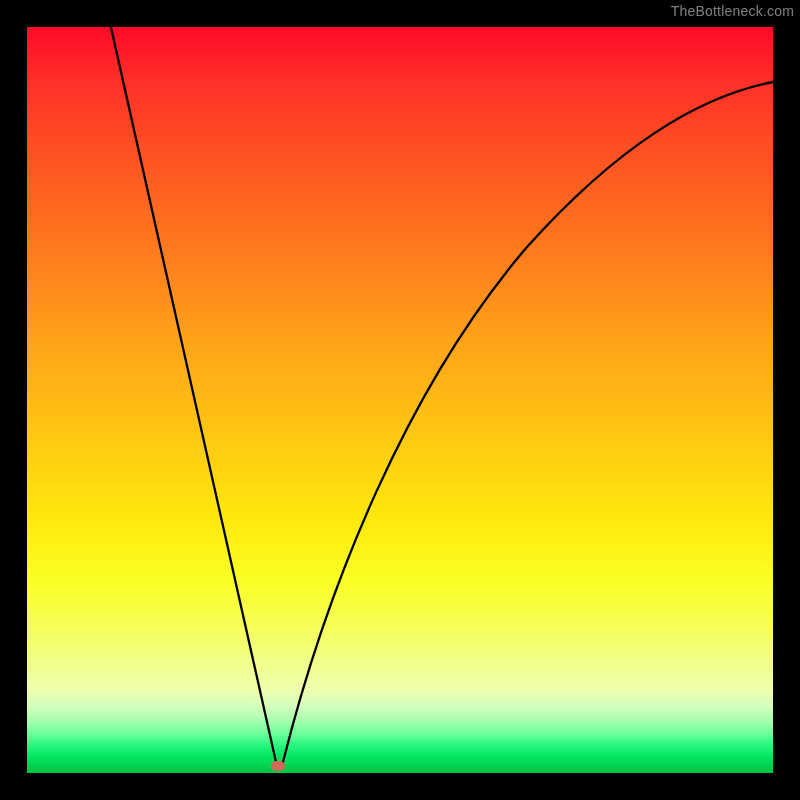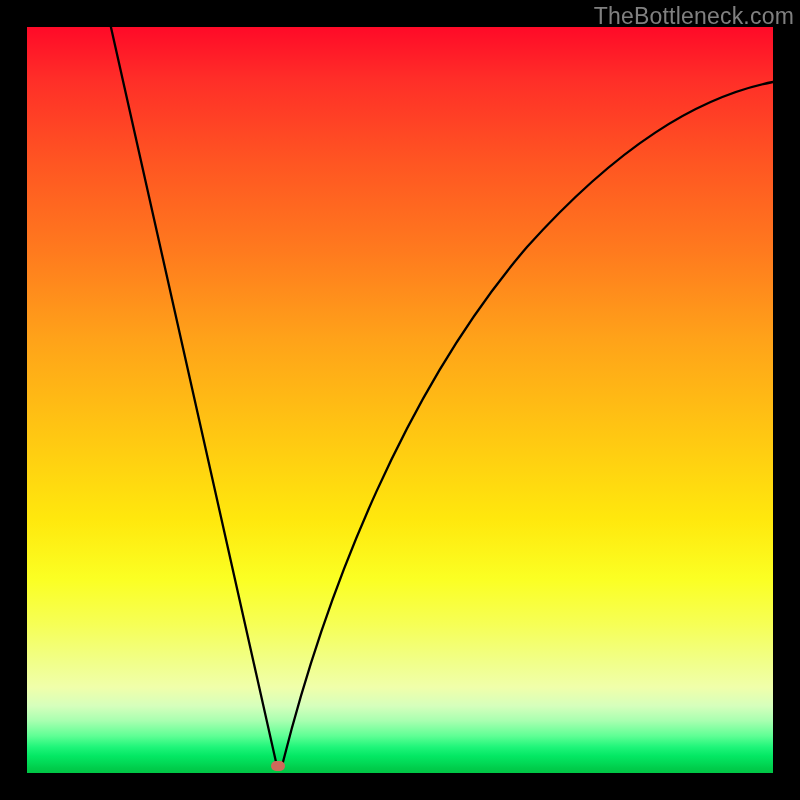--- a/index.html
+++ b/index.html
@@ -45,21 +45,21 @@
       #02da57 98.6%,
       #00cc4a 99.4%,
       #00c545 100%
     );
   }
   .watermark {
     position: absolute;
     top: 3px;
     right: 6px;
     color: #808080;
-    font-size: 23px;
+    font-size: 14px;
     font-weight: 400;
     letter-spacing: 0.2px;
   }
   svg.curve {
     position: absolute;
     left: 27px;
     top: 27px;
     width: 746px;
     height: 746px;
   }

